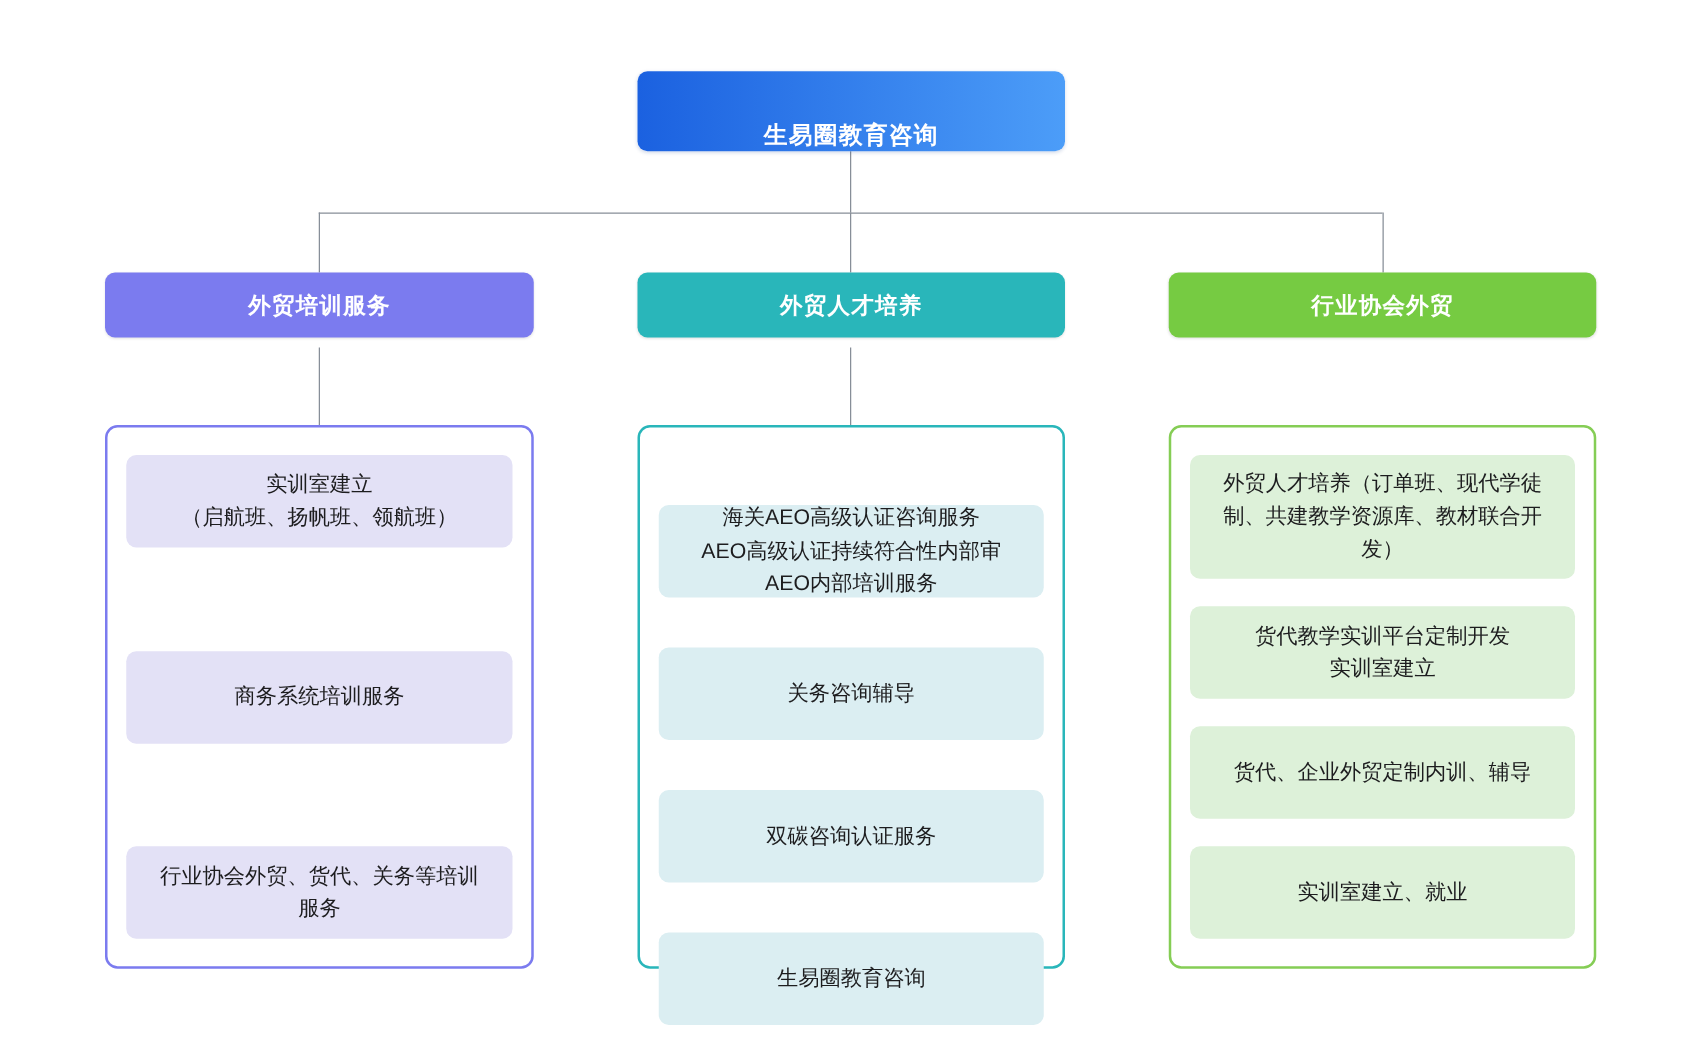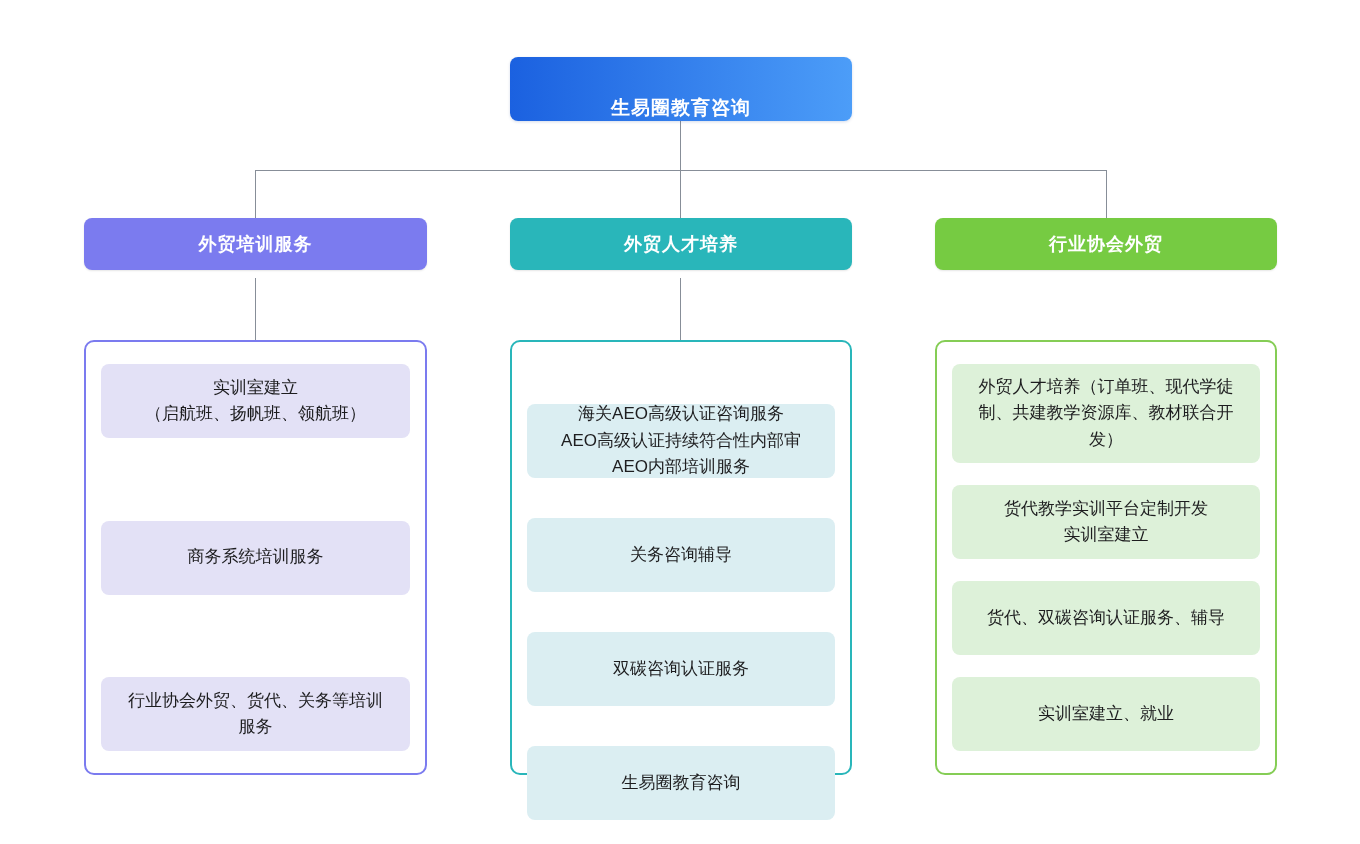--- a/index.html
+++ b/index.html
@@ -134,17 +134,17 @@
 AEO内部培训服务</div>
     <div class="node-item">关务咨询辅导</div>
     <div class="node-item">双碳咨询认证服务</div>
     <div class="node-item">生易圈教育咨询</div>
   </div>
 
   <div class="branch-container c2">
     <div class="node-item">外贸人才培养（订单班、现代学徒制、共建教学资源库、教材联合开发）</div>
     <div class="node-item">货代教学实训平台定制开发
 实训室建立</div>
-    <div class="node-item">货代、双碳咨询认证服务、辅导</div>
+    <div class="node-item">货代、企业外贸定制内训、辅导</div>
     <div class="node-item">实训室建立、就业</div>
   </div>
 
 </div>
 
 </body></html>

